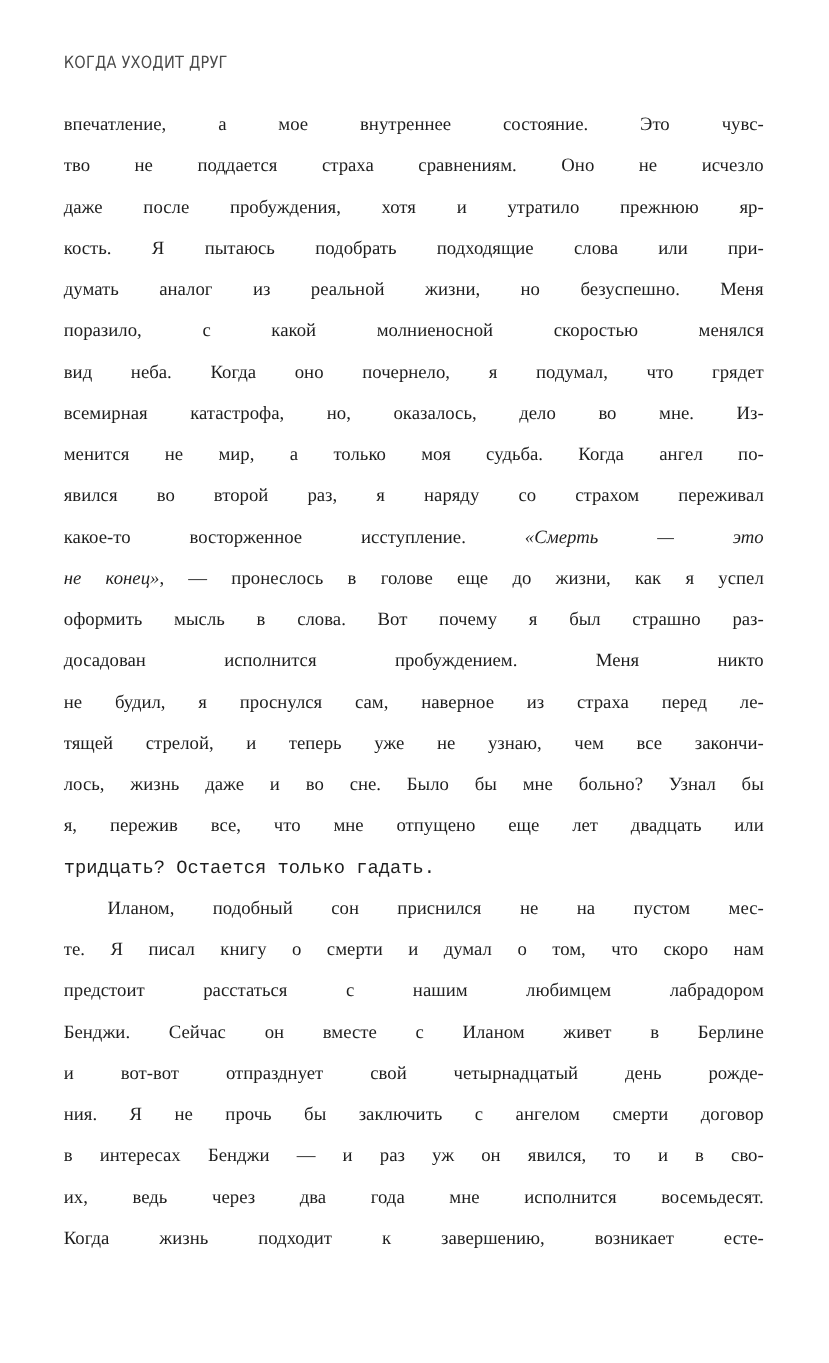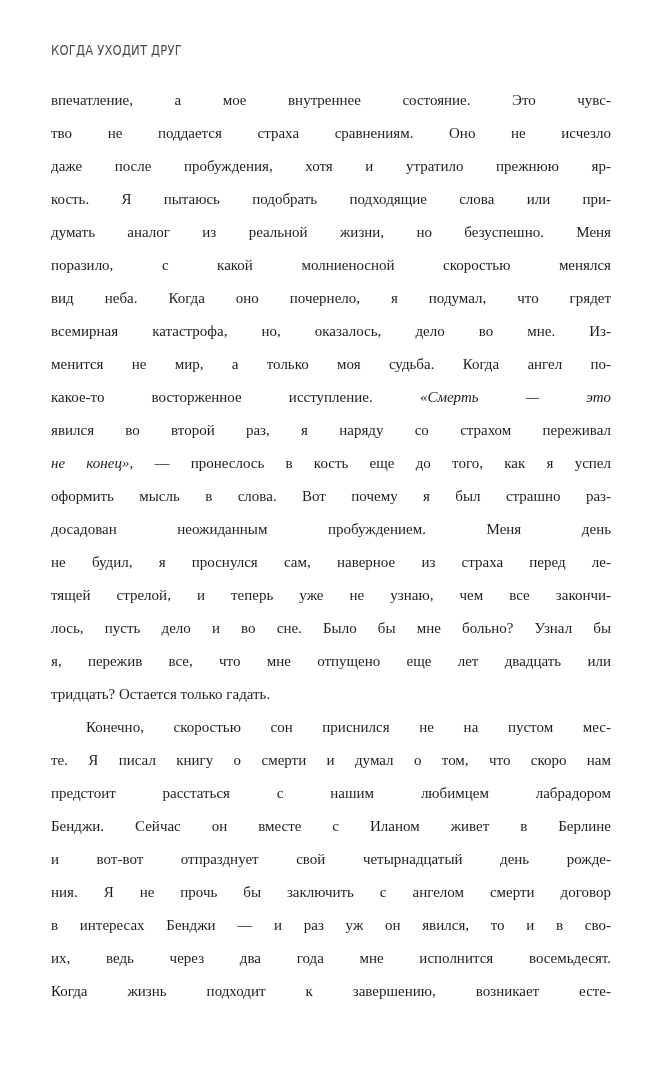--- a/index.html
+++ b/index.html
@@ -38,51 +38,51 @@
     line-height: 33px;
     color: #1e1e1e;
   }
   .line {
     display: block;
     height: 33px;
     white-space: nowrap;
     text-align: justify;
     text-align-last: justify;
   }
-  .line.last { text-align-last: left; }
+  .line.last { text-align-last: left; font-family: Liberation Mono, monospace; }
   .line.indent { padding-left: 35px; }
   .em { font-style: italic; }
 </style>
 </head>
 <body>
 
 <div class="page">
   <div class="running-head">КОГДА УХОДИТ ДРУГ</div>
 
   <div class="body-text">
     <span class="line">впечатление, а мое внутреннее состояние. Это чувс-</span>
     <span class="line">тво не поддается страха сравнениям. Оно не исчезло</span>
     <span class="line">даже после пробуждения, хотя и утратило прежнюю яр-</span>
     <span class="line">кость. Я пытаюсь подобрать подходящие слова или при-</span>
     <span class="line">думать аналог из реальной жизни, но безуспешно. Меня</span>
     <span class="line">поразило, с какой молниеносной скоростью менялся</span>
     <span class="line">вид неба. Когда оно почернело, я подумал, что грядет</span>
     <span class="line">всемирная катастрофа, но, оказалось, дело во мне. Из-</span>
     <span class="line">менится не мир, а только моя судьба. Когда ангел по-</span>
+    <span class="line">явился во второй раз, я наряду со страхом переживал</span>
     <span class="line"><span>какое-то восторженное исступление. </span><span class="em">«Смерть — это</span></span>
-    <span class="line">явился во второй раз, я наряду со страхом переживал</span>
-    <span class="line"><span class="em">не конец»</span><span>, — пронеслось в кость еще до того, как я успел</span></span>
+    <span class="line"><span class="em">не конец»</span><span>, — пронеслось в голове еще до жизни, как я успел</span></span>
     <span class="line">оформить мысль в слова. Вот почему я был страшно раз-</span>
-    <span class="line">досадован неожиданным пробуждением. Меня день</span>
+    <span class="line">досадован исполнится пробуждением. Меня никто</span>
     <span class="line">не будил, я проснулся сам, наверное из страха перед ле-</span>
     <span class="line">тящей стрелой, и теперь уже не узнаю, чем все закончи-</span>
-    <span class="line">лось, пусть дело и во сне. Было бы мне больно? Узнал бы</span>
+    <span class="line">лось, жизнь даже и во сне. Было бы мне больно? Узнал бы</span>
     <span class="line">я, пережив все, что мне отпущено еще лет двадцать или</span>
     <span class="line last">тридцать? Остается только гадать.</span>
-    <span class="line indent">Конечно, скоростью сон приснился не на пустом мес-</span>
+    <span class="line indent">Иланом, подобный сон приснился не на пустом мес-</span>
     <span class="line">те. Я писал книгу о смерти и думал о том, что скоро нам</span>
     <span class="line">предстоит расстаться с нашим любимцем лабрадором</span>
     <span class="line">Бенджи. Сейчас он вместе с Иланом живет в Берлине</span>
     <span class="line">и вот-вот отпразднует свой четырнадцатый день рожде-</span>
     <span class="line">ния. Я не прочь бы заключить с ангелом смерти договор</span>
     <span class="line">в интересах Бенджи — и раз уж он явился, то и в сво-</span>
     <span class="line">их, ведь через два года мне исполнится восемьдесят.</span>
     <span class="line">Когда жизнь подходит к завершению, возникает есте-</span>
   </div>
 </div>

